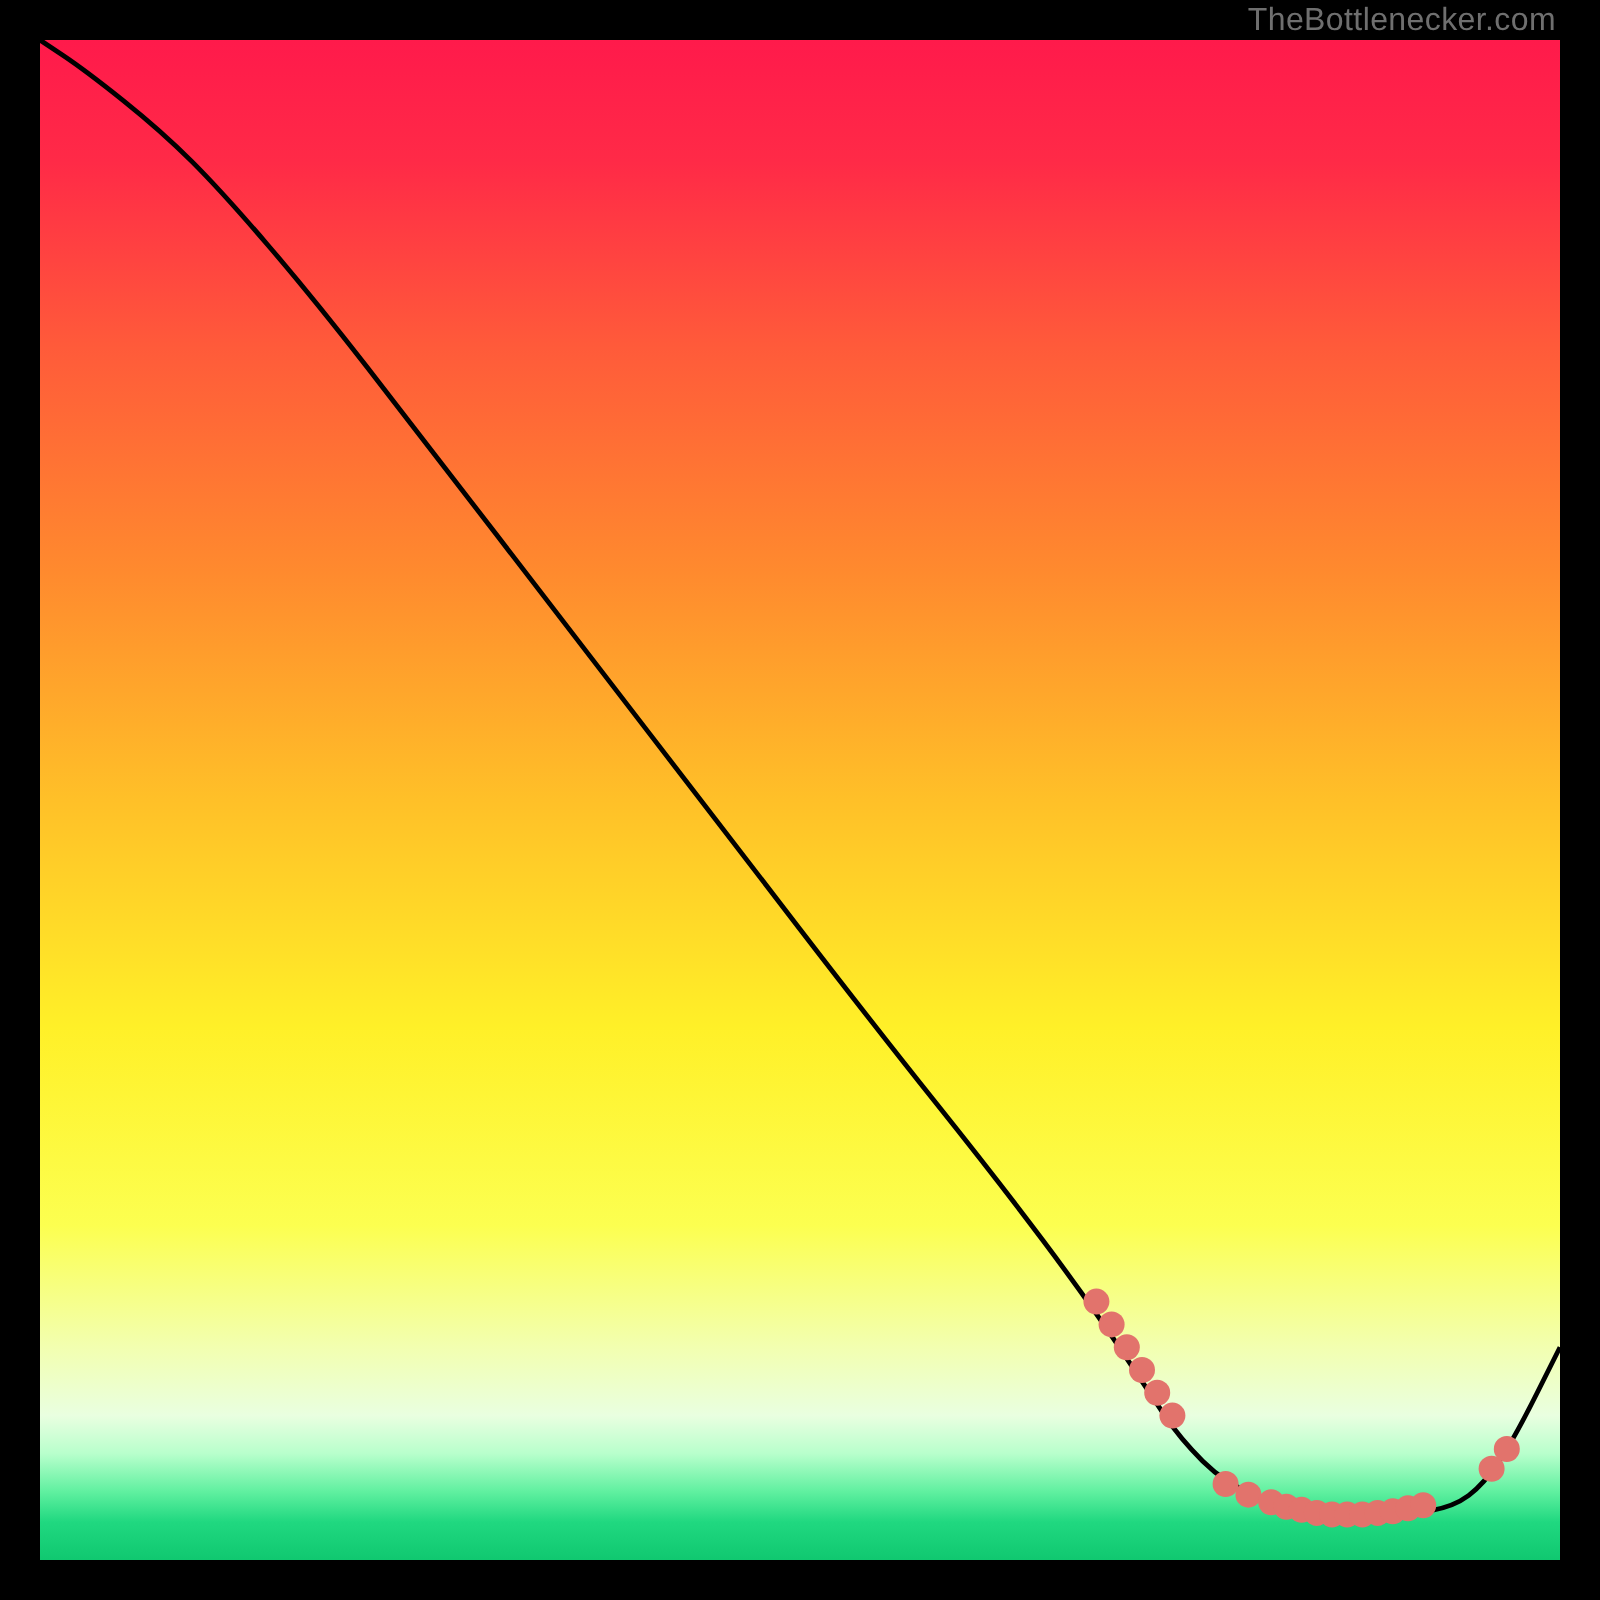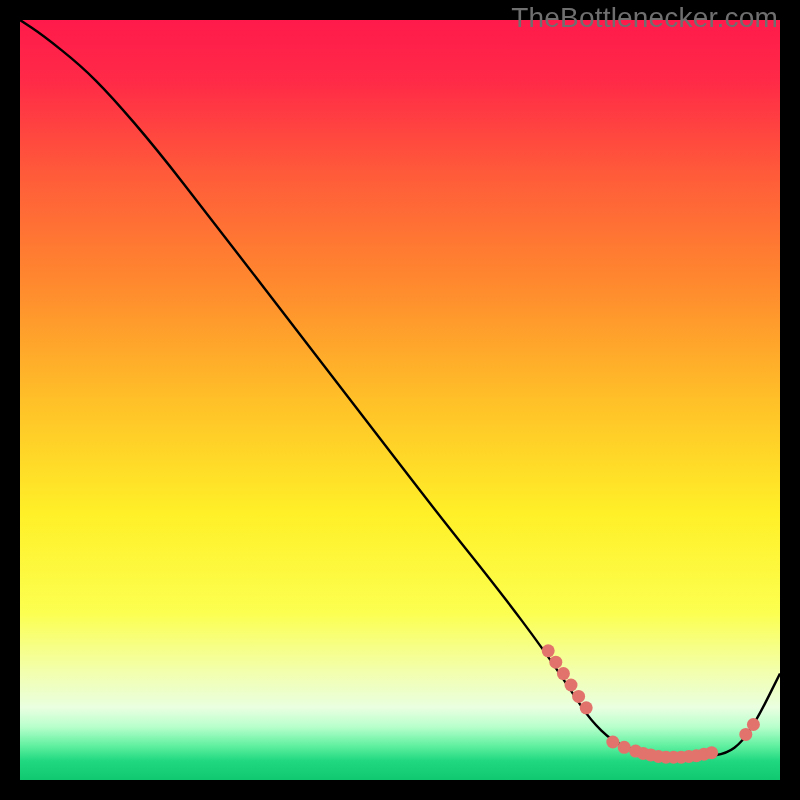--- a/index.html
+++ b/index.html
@@ -24,21 +24,21 @@
     left: 20px;
     top: 20px;
     width: 760px;
     height: 760px;
   }
   .watermark {
     position: absolute;
     top: 2px;
     right: 22px;
     color: #6f6f6f;
-    font-size: 28px;
+    font-size: 16px;
     letter-spacing: 0.2px;
     font-weight: 500;
   }
 </style>
 </head>
 <body>
 
 <div class="frame"></div>
 
 <svg class="plot" viewBox="0 0 760 760" preserveAspectRatio="none">

